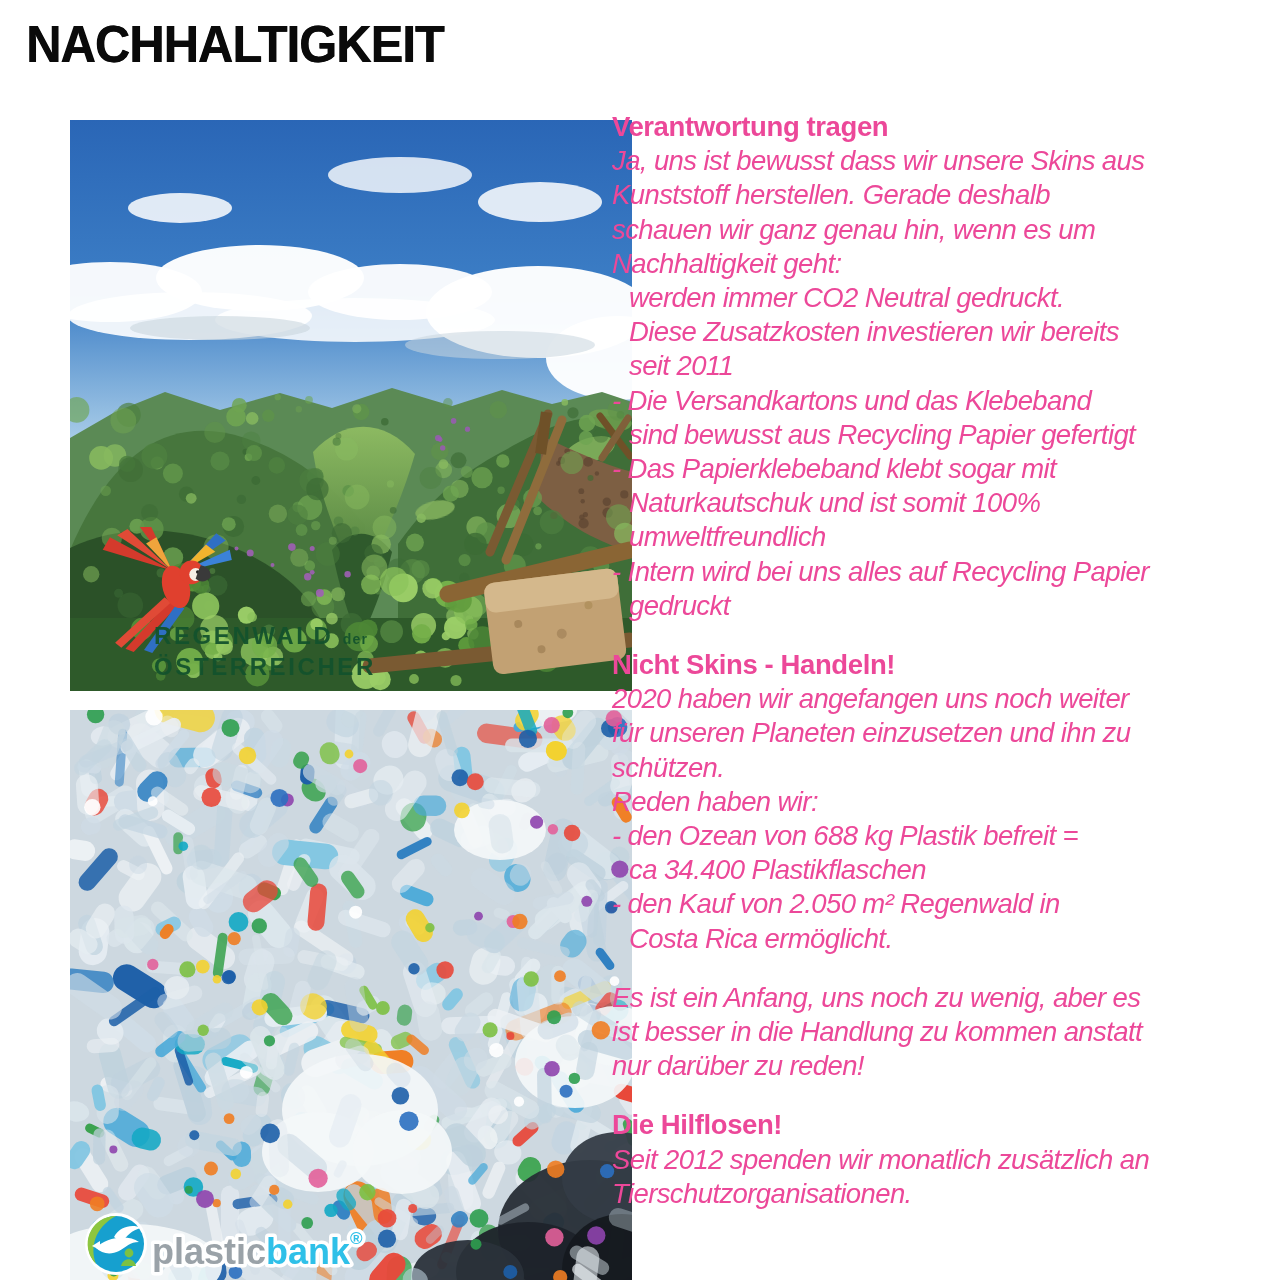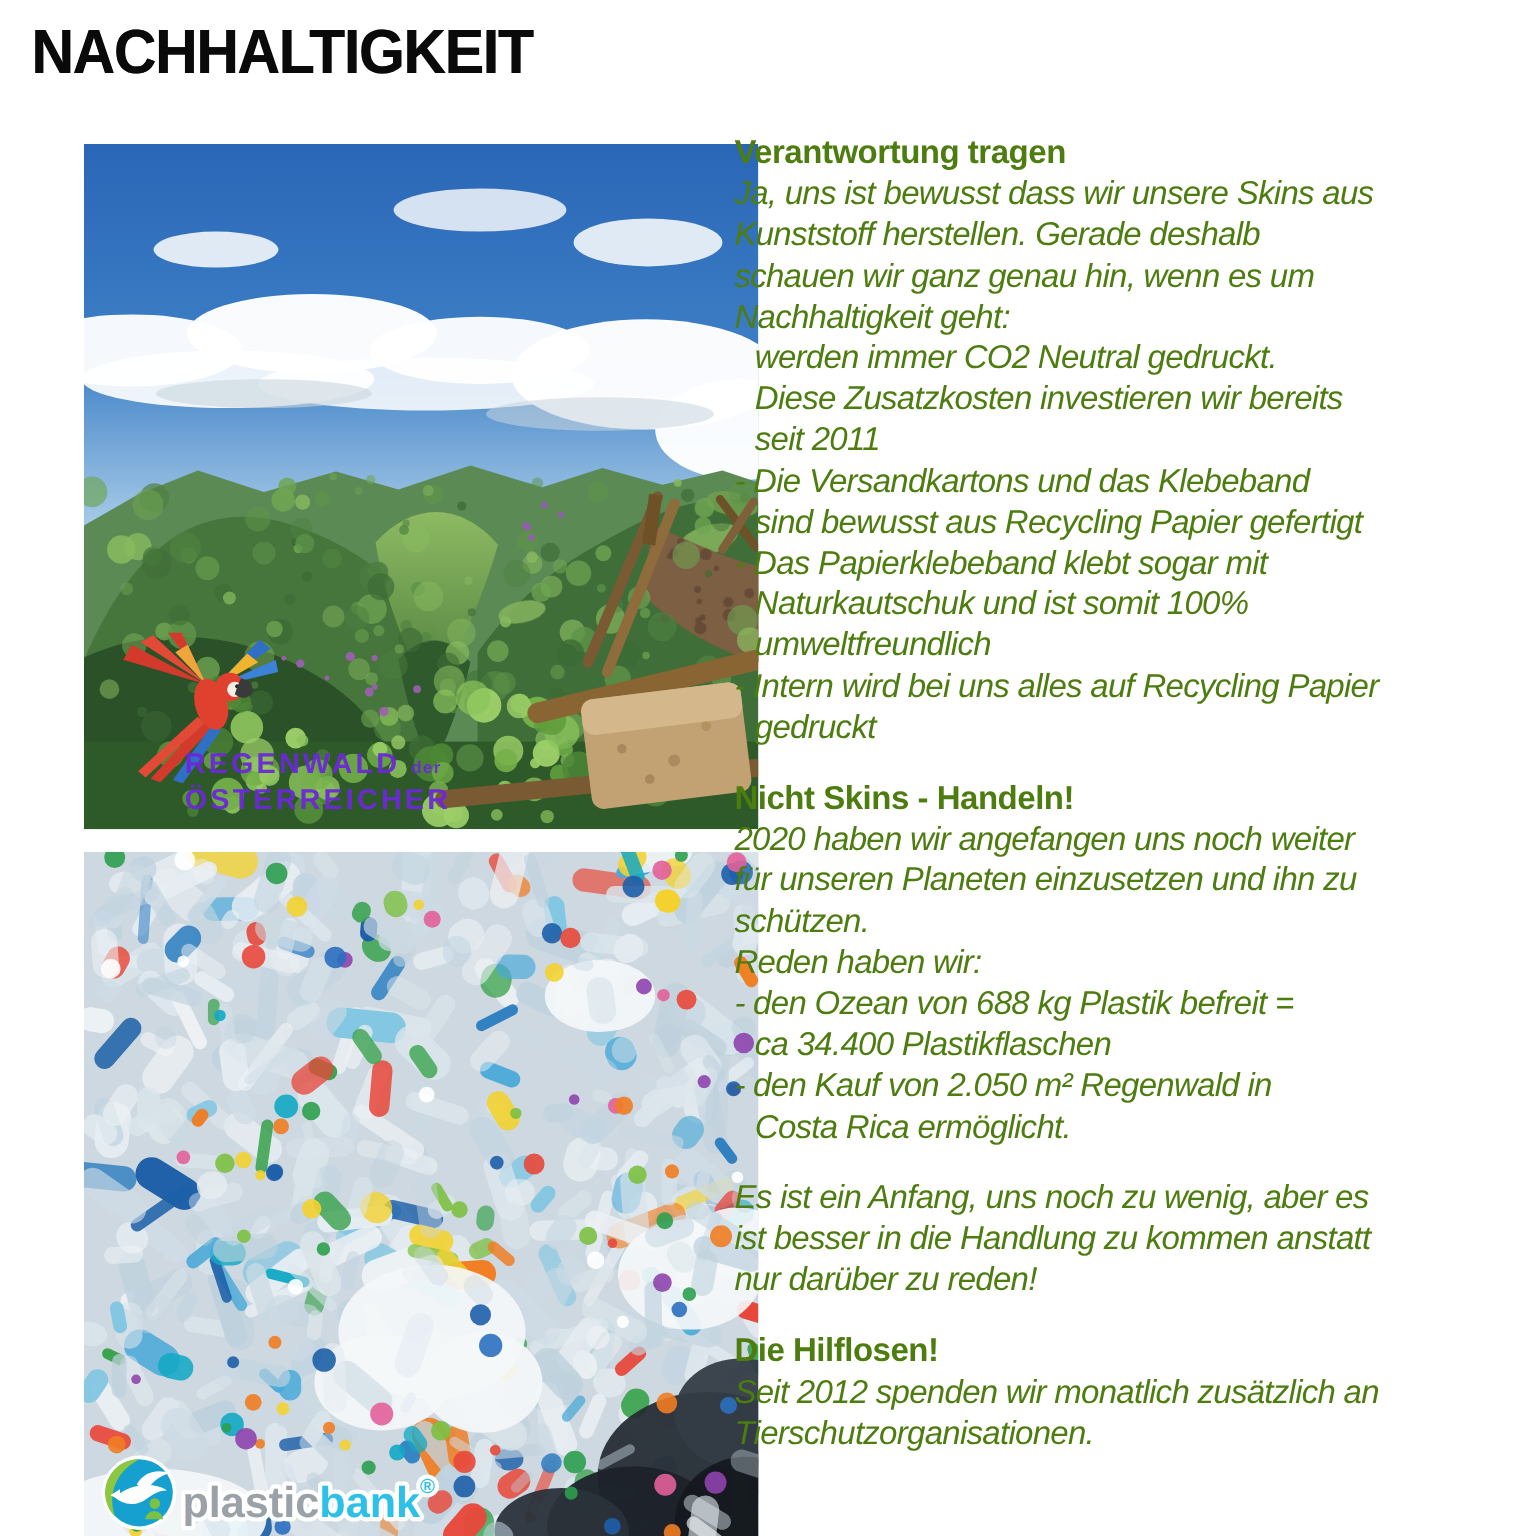--- a/index.html
+++ b/index.html
@@ -17,28 +17,28 @@
   
   .photo{position:absolute;left:30px;width:562px;overflow:hidden;background:#dfe7ec}
   #photo-rainforest{top:104px;height:571px}
   #photo-bottles{top:694px;height:578px}
   .scene{position:absolute;left:0;top:0;width:100%;height:100%;display:block}
   
   .rw-logo{position:absolute;left:0;bottom:0;width:340px;height:250px;pointer-events:none}
   .rw-macaw{position:absolute;left:14px;bottom:38px;width:150px;height:126px}
   .rw-text{
     position:absolute;left:84px;bottom:10px;z-index:3;
-    color:#6d28d9;font-weight:bold;font-size:24px;line-height:28px;
+    color:#14532d;font-weight:bold;font-size:24px;line-height:28px;
     letter-spacing:2.6px;opacity:.95;white-space:nowrap;
   }
   .rw-text .small{font-size:14px;letter-spacing:1.2px}
   
   .pb-logo{position:absolute;left:10px;bottom:8px;width:330px;height:72px}
   
-  .text-column{position:absolute;left:612px;top:110px;width:664px;color:#4d7c0f}
+  .text-column{position:absolute;left:612px;top:110px;width:664px;color:#ec4899}
   .txt-section{margin:0 0 25px 0}
   .sec-heading{
     margin:0;font-size:27.5px;font-weight:bold;line-height:34.2px;
     letter-spacing:-.4px;white-space:nowrap;
   }
   .txt-line{
     font-size:27.5px;line-height:34.2px;letter-spacing:-.6px;white-space:nowrap;font-style:italic;
   }
   .txt-line.indent{padding-left:17px}
 </style>

